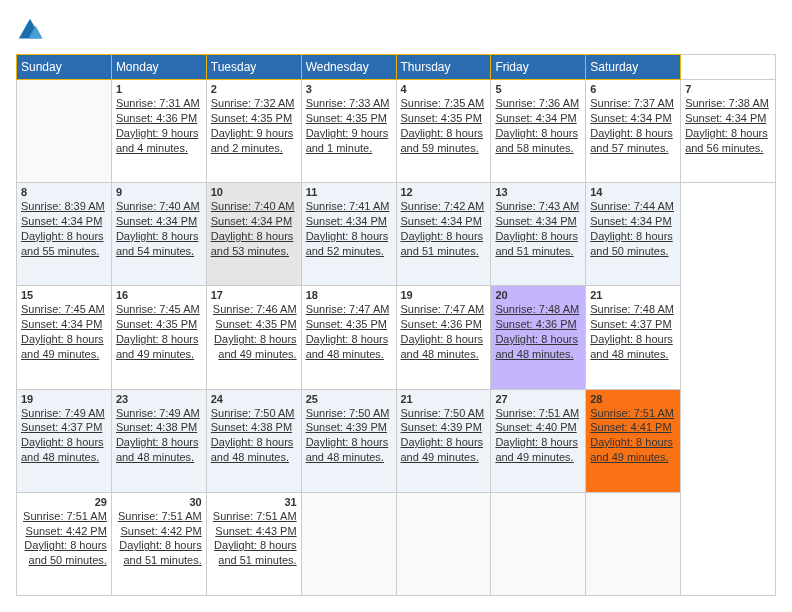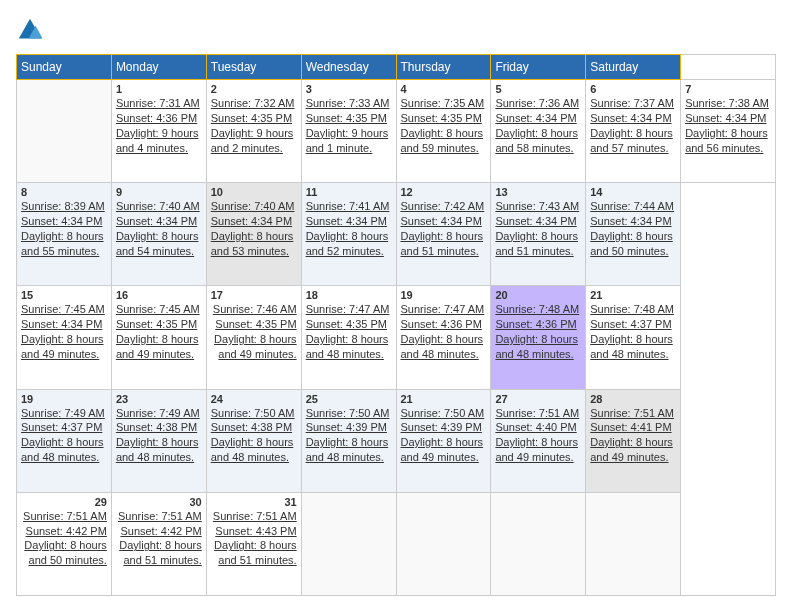--- a/index.html
+++ b/index.html
@@ -320,21 +320,21 @@
 Daylight: 8 hours
 and 49 minutes.</div>
           </td>
           <td style="background: rgb(238, 243, 249);">
             <span class="day-num">27</span>
             <div class="cell-text" style="white-space: pre-line;">Sunrise: 7:51 AM
 Sunset: 4:40 PM
 Daylight: 8 hours
 and 49 minutes.</div>
           </td>
-          <td style="background: #e5e5e5;">
+          <td style="background: #f97316;">
             <span class="day-num">28</span>
             <div class="cell-text" style="white-space: pre-line;">Sunrise: 7:51 AM
 Sunset: 4:41 PM
 Daylight: 8 hours
 and 49 minutes.</div>
           </td>
         </tr>
         <tr class="last-row">
           <td style="background: rgb(255, 255, 255);">
             <span class="day-num">29</span>

